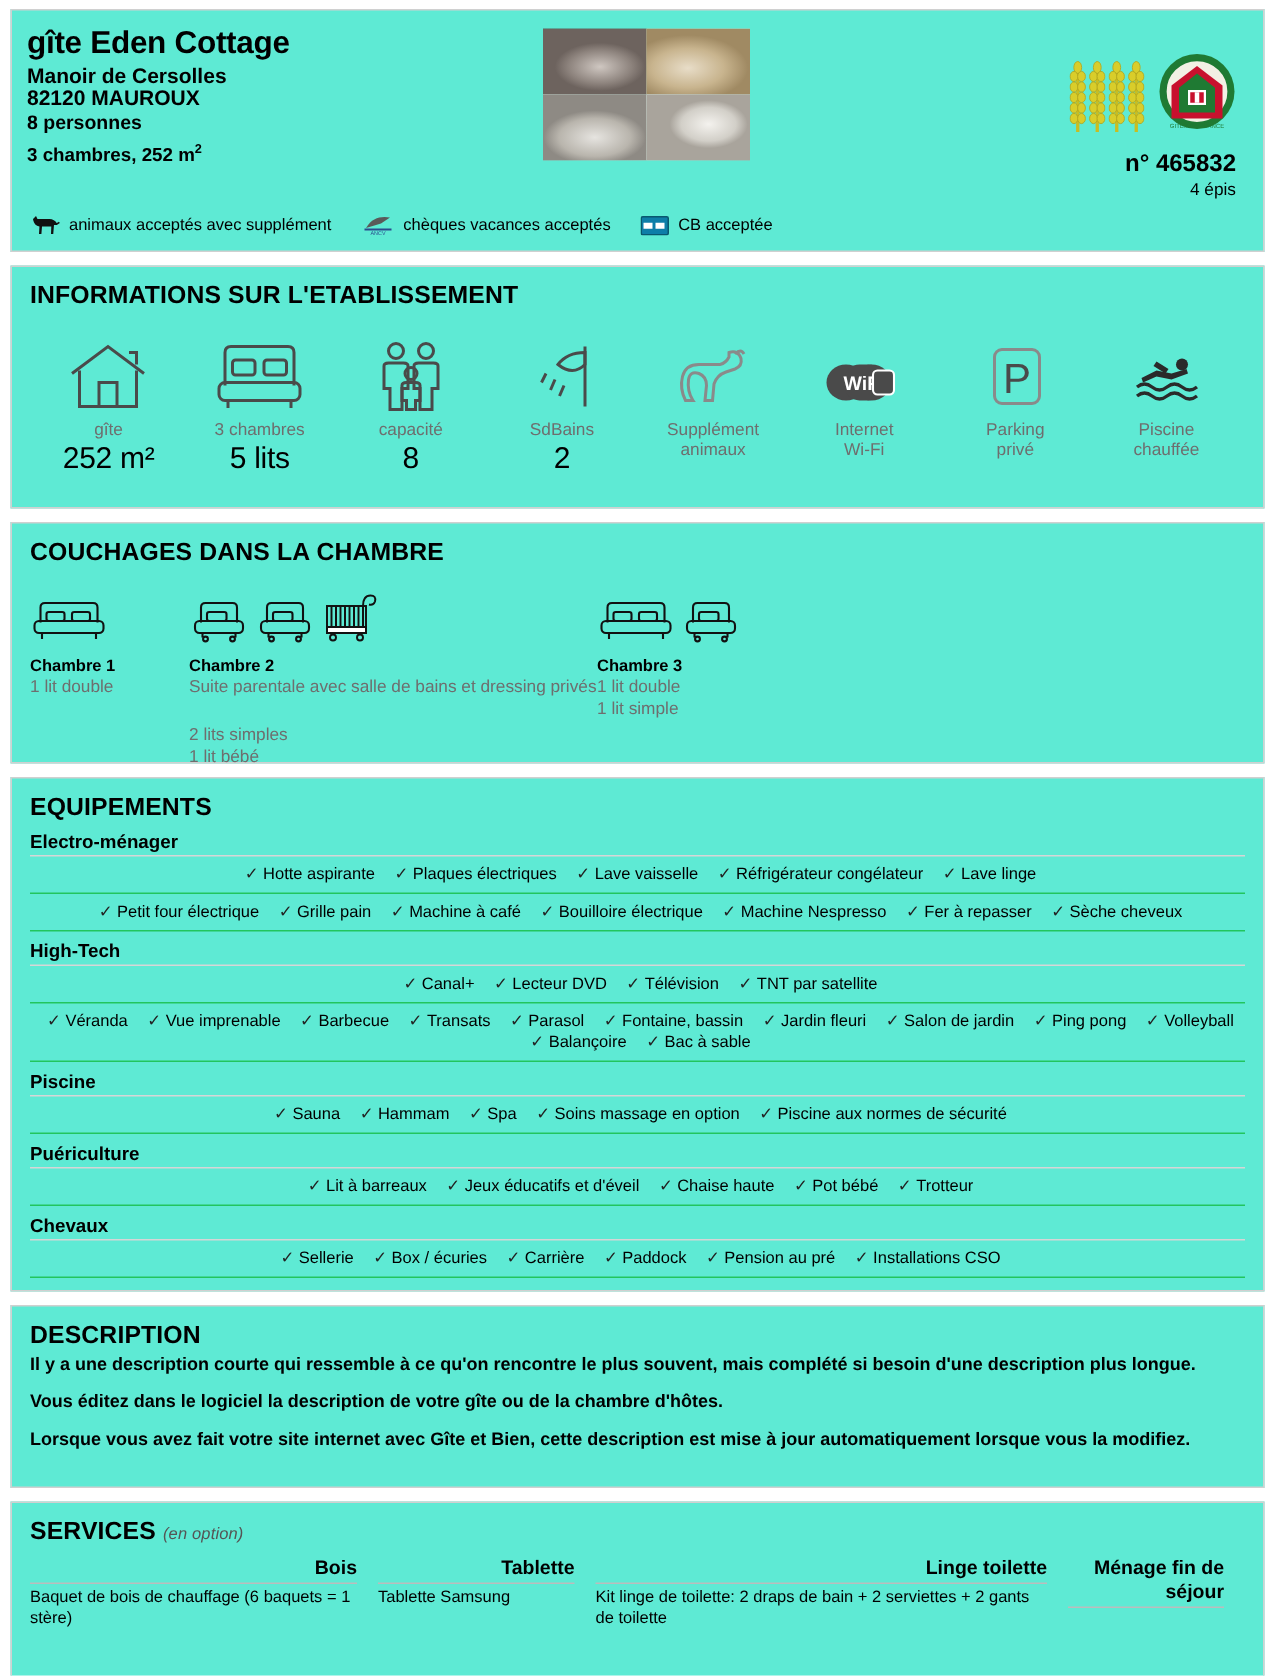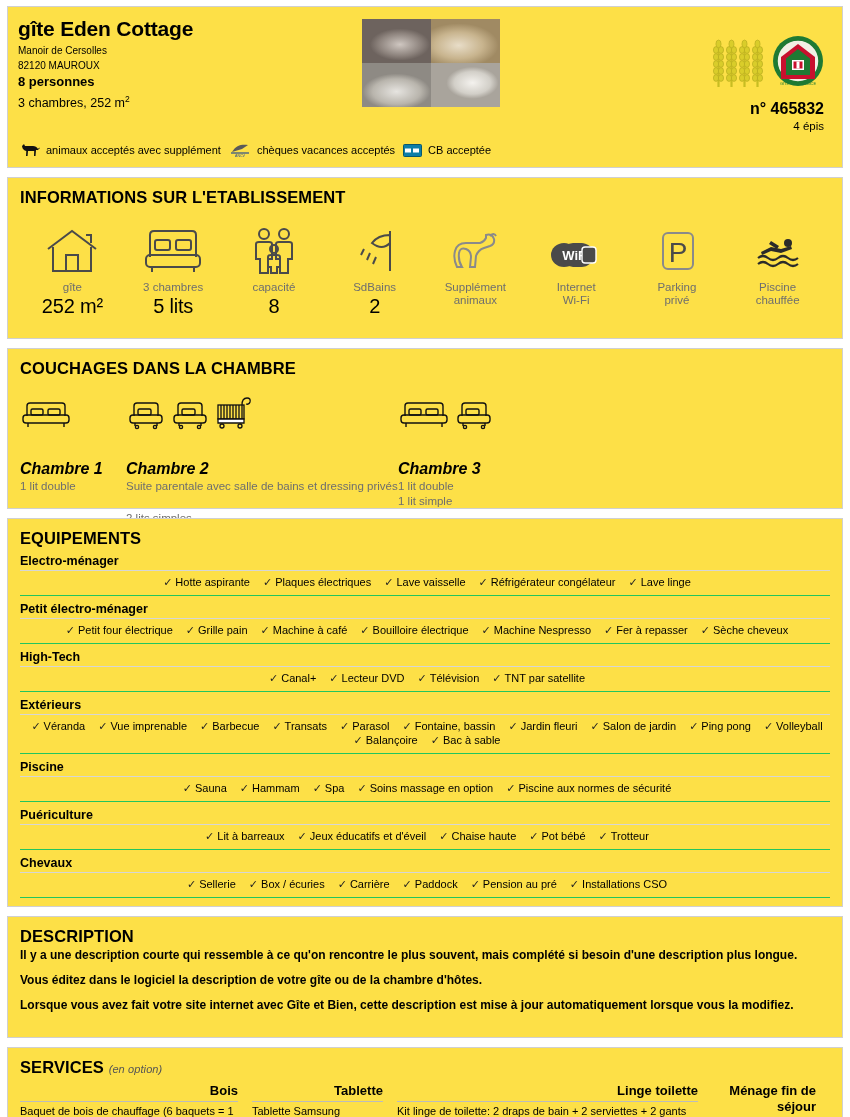--- a/index.html
+++ b/index.html
@@ -9,33 +9,33 @@
   }
   body {
     width: 850px; height: 1117px;
     font-family: "Liberation Sans", sans-serif;
     color: #000;
     overflow: hidden;
   }
   .page { width: 850px; padding: 6px 7px 0 7px; }
 
   .panel {
-    background: #fde047;
+    background: #5eead4;
     border: 1px solid #d0d0d0;
     margin-bottom: 9px;
     position: relative;
   }
 
   
   .hdr { display: flex; padding: 10px 10px 6px 10px; min-height: 142px; }
   .hdr-left { width: 340px; flex: 0 0 340px; }
   .title { font-size: 21px; font-weight: bold; letter-spacing: -0.2px; margin-bottom: 2px; }
-  .sub { font-size: 10px; line-height: 15px; }
+  .sub { font-size: 14px; line-height: 15px; font-weight: bold; }
   .sub.b { font-weight: bold; font-size: 13px; line-height: 18px; }
-  .sub.b2 { font-weight: normal; font-size: 12.5px; line-height: 17px; }
+  .sub.b2 { font-weight: bold; font-size: 12.5px; line-height: 17px; }
   sup { font-size: 8.5px; vertical-align: super; }
 
   .hdr-mid { flex: 0 0 145px; display: flex; align-items: flex-start; justify-content: center; padding-top: 2px;}
   .collage {
     width: 138px; height: 88px;
     display: grid;
     grid-template-columns: 1fr 1fr;
     grid-template-rows: 1fr 1fr;
     overflow: hidden;
     border: 0;
@@ -57,21 +57,21 @@
   .hdr-right { flex: 1; display: flex; flex-direction: column; align-items: flex-end;
                justify-content: flex-start; padding-top: 18px; padding-right: 8px;}
   .rank-row { display: flex; align-items: center; gap: 2px; }
   .epi { width: 11px; height: 52px; position: relative; }
   .epi svg { display: block; }
   .gdf-logo { margin-left: 7px; }
   .num { font-size: 16px; font-weight: bold; margin-top: 9px; text-align: right; }
   .epis-label { font-size: 11.5px; margin-top: 2px; }
 
   
-  .pay-row { display: flex; align-items: center; gap: 8px; padding: 0 12px 10px 12px;
+  .pay-row { display: flex; align-items: center; gap: 20px; padding: 0 12px 10px 12px;
              font-size: 11px; margin-top: -6px; }
   .pay { display: flex; align-items: center; gap: 6px; }
   .pay svg { display: block; }
 
   
   .sec-title {
     font-size: 16.5px; font-weight: bold; letter-spacing: 0.1px;
     padding: 10px 12px 2px 12px;
   }
   .sec-title small { font-size: 11px; font-style: italic; font-weight: normal; color: #555; }
@@ -80,21 +80,21 @@
   .infos { display: flex; padding: 10px 14px 20px 14px; }
   .info-cell { flex: 1; text-align: center; }
   .info-ico { height: 56px; display: flex; align-items: flex-end; justify-content: center; }
   .info-lbl { font-size: 11.5px; color: #6e6e6e; margin-top: 6px; line-height: 13px; }
   .info-val { font-size: 20px; margin-top: 1px; letter-spacing: -0.2px; }
 
   
   .couch { position: relative; height: 128px; }
   .room { position: absolute; top: 18px; }
   .room-beds { height: 36px; display: flex; align-items: flex-end; gap: 4px; }
-  .room-name { font-size: 16px; font-weight: bold; margin-top: 26px; font-style: italic; }
+  .room-name { font-size: 11px; font-weight: bold; margin-top: 4px; }
   .room-desc { font-size: 11.5px; color: #6e6e6e; line-height: 15px; margin-top: 1px; }
   .room-desc2 { font-size: 11.5px; color: #6e6e6e; line-height: 15px; margin-top: 17px; }
 
   
   .equip { padding: 0 12px 8px 12px; }
   .eq-head { font-size: 12.5px; font-weight: bold; border-bottom: 1px solid #d6d6d6;
              padding-bottom: 2px; margin-top: 6px; }
   .eq-list { display: flex; flex-wrap: wrap; column-gap: 13px; row-gap: 1px;
              padding: 5px 0 6px 4px; border-bottom: 1px solid #22c55e; justify-content: center; }
   .eq-item { font-size: 11px; white-space: nowrap; }
@@ -497,38 +497,36 @@
     <div class="sec-title" style="padding-bottom:0;">EQUIPEMENTS</div>
     <div class="equip" id="equip-root">
         <div class="eq-head">Electro-ménager</div>
         <div class="eq-list">
           <span class="eq-item"><span class="ck">✓</span><span>Hotte aspirante</span></span>
           <span class="eq-item"><span class="ck">✓</span><span>Plaques électriques</span></span>
           <span class="eq-item"><span class="ck">✓</span><span>Lave vaisselle</span></span>
           <span class="eq-item"><span class="ck">✓</span><span>Réfrigérateur congélateur</span></span>
           <span class="eq-item"><span class="ck">✓</span><span>Lave linge</span></span>
         </div>
-        <div class="eq-head">Petit électro-ménager</div>
         <div class="eq-list">
           <span class="eq-item"><span class="ck">✓</span><span>Petit four électrique</span></span>
           <span class="eq-item"><span class="ck">✓</span><span>Grille pain</span></span>
           <span class="eq-item"><span class="ck">✓</span><span>Machine à café</span></span>
           <span class="eq-item"><span class="ck">✓</span><span>Bouilloire électrique</span></span>
           <span class="eq-item"><span class="ck">✓</span><span>Machine Nespresso</span></span>
           <span class="eq-item"><span class="ck">✓</span><span>Fer à repasser</span></span>
           <span class="eq-item"><span class="ck">✓</span><span>Sèche cheveux</span></span>
         </div>
         <div class="eq-head">High-Tech</div>
         <div class="eq-list">
           <span class="eq-item"><span class="ck">✓</span><span>Canal+</span></span>
           <span class="eq-item"><span class="ck">✓</span><span>Lecteur DVD</span></span>
           <span class="eq-item"><span class="ck">✓</span><span>Télévision</span></span>
           <span class="eq-item"><span class="ck">✓</span><span>TNT par satellite</span></span>
         </div>
-        <div class="eq-head">Extérieurs</div>
         <div class="eq-list">
           <span class="eq-item"><span class="ck">✓</span><span>Véranda</span></span>
           <span class="eq-item"><span class="ck">✓</span><span>Vue imprenable</span></span>
           <span class="eq-item"><span class="ck">✓</span><span>Barbecue</span></span>
           <span class="eq-item"><span class="ck">✓</span><span>Transats</span></span>
           <span class="eq-item"><span class="ck">✓</span><span>Parasol</span></span>
           <span class="eq-item"><span class="ck">✓</span><span>Fontaine, bassin</span></span>
           <span class="eq-item"><span class="ck">✓</span><span>Jardin fleuri</span></span>
           <span class="eq-item"><span class="ck">✓</span><span>Salon de jardin</span></span>
           <span class="eq-item"><span class="ck">✓</span><span>Ping pong</span></span>

